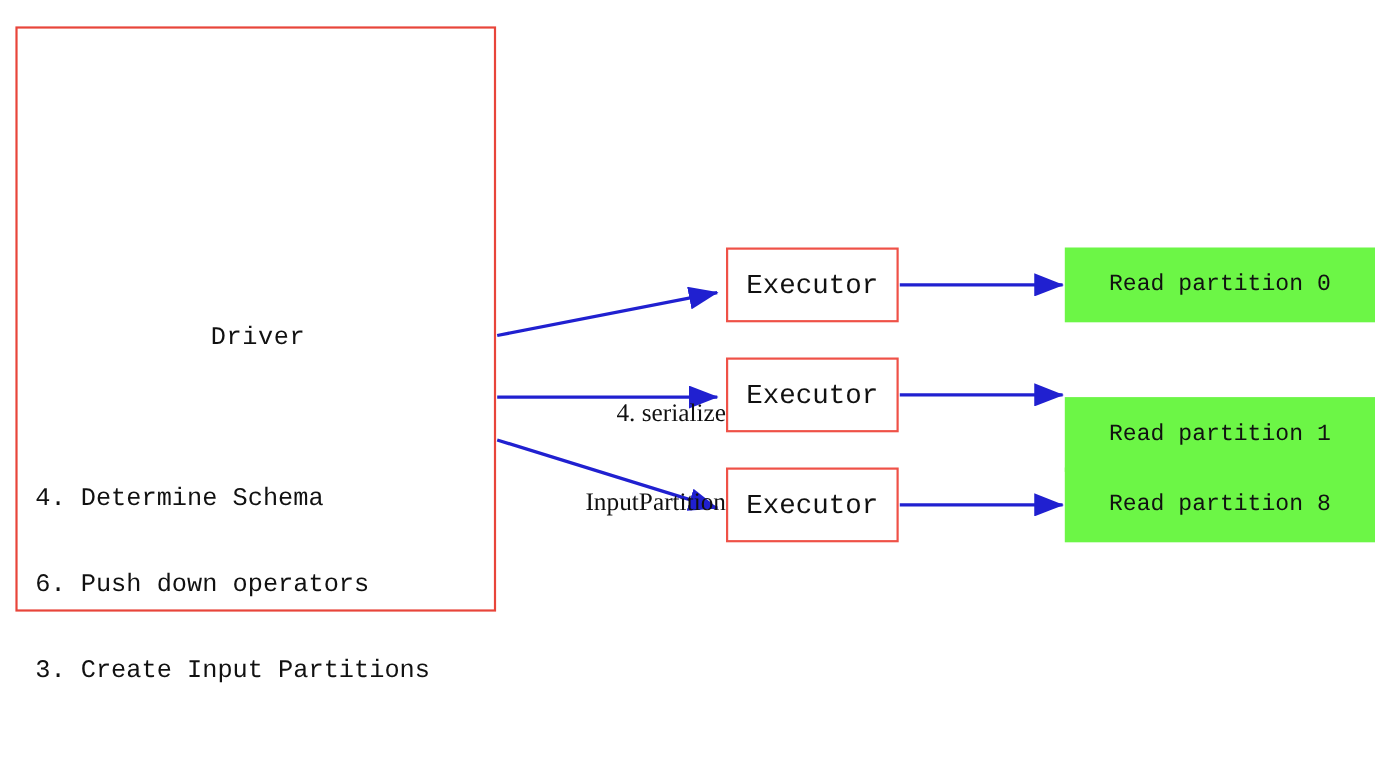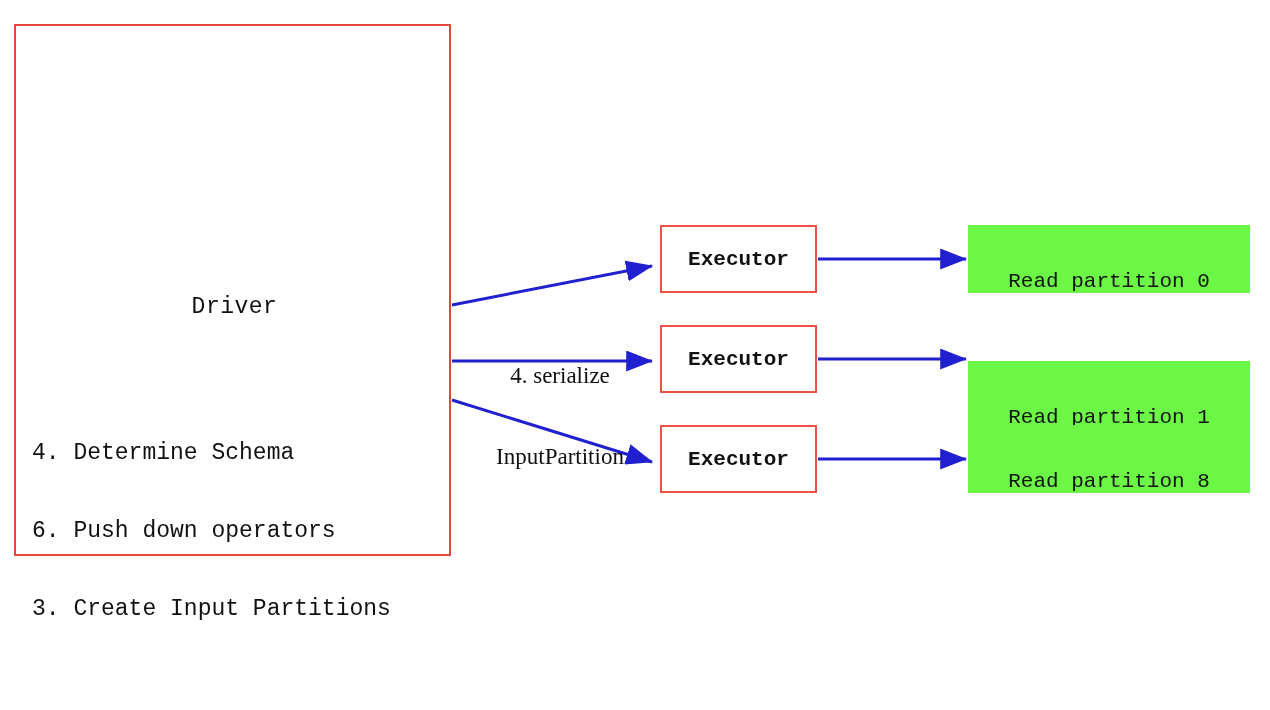--- a/index.html
+++ b/index.html
@@ -68,39 +68,38 @@
     height: 68px;
     box-sizing: border-box;
     border: 2px solid #ef5147;
     background: #ffffff;
     display: flex;
     align-items: center;
     justify-content: center;
   }
   .executor-box .box-text {
     font-family: "Liberation Mono", "DejaVu Sans Mono", monospace;
-    font-size: 21px;
+    font-size: 25px;
     color: #111111;
     white-space: pre;
-    font-weight: bold;
   }
   .exec-0 { top: 225px; }
   .exec-1 { top: 325px; }
   .exec-2 { top: 425px; }
 
   
   .partition-box {
     position: absolute;
     left: 968px;
     width: 282px;
     height: 68px;
     box-sizing: border-box;
     background: #6cf646;
     display: flex;
-    align-items: flex-end;
+    align-items: center;
     justify-content: center;
   }
   .partition-box .box-text {
     font-family: "Liberation Mono", "DejaVu Sans Mono", monospace;
     font-size: 21px;
     color: #111111;
     white-space: pre;
   }
   .part-0 { top: 225px; }
   .part-1 { top: 325px; margin-top: 36px; }
@@ -109,21 +108,21 @@
   
   .edge-label {
     position: absolute;
     text-align: center;
     font-family: "Liberation Serif", "DejaVu Serif", serif;
     font-size: 23px;
     line-height: 27px;
     color: #101010;
     white-space: pre;
   }
-  .edge-label .lbl-line { display: block; }
+  .edge-label .lbl-line { display: block; text-align: right; }
   .label-serialize {
     left: 460px;
     top: 308px;
     width: 200px;
   }
   .label-create-reader {
     left: 828px;
     top: 308px;
     width: 132px;
   }

